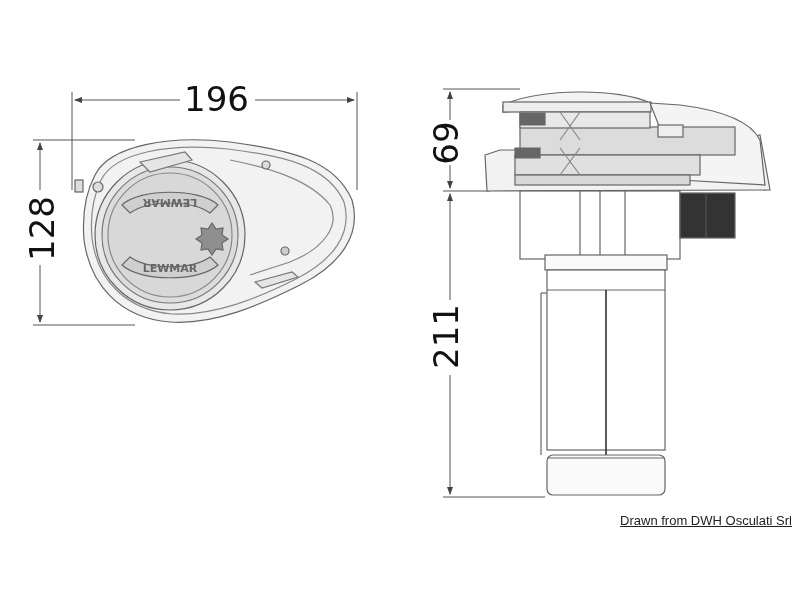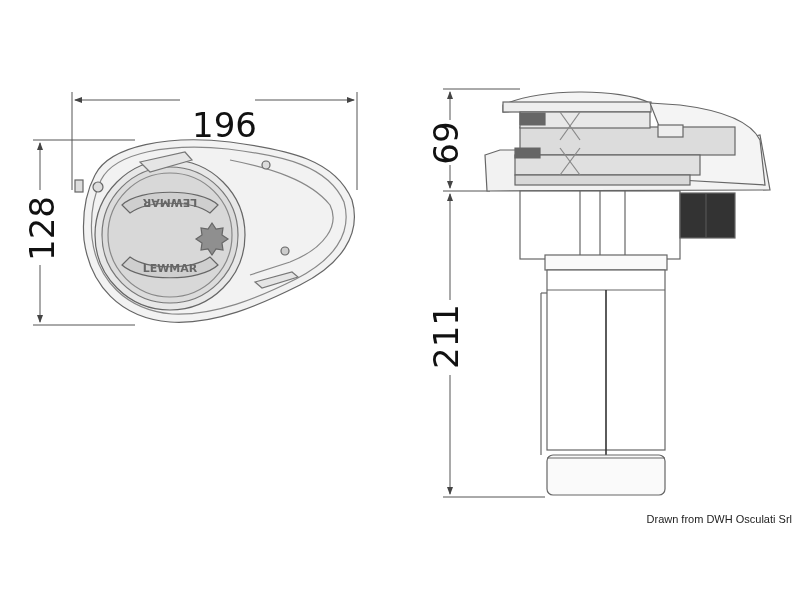--- a/index.html
+++ b/index.html
@@ -1,19 +1,19 @@
 <!DOCTYPE html>
 <html><head>
 <meta charset="utf-8">
 <style>
   html, body { margin:0; padding:0; background:#ffffff; }
   body { width:800px; height:600px; position:relative; overflow:hidden; font-family:"Liberation Sans", sans-serif; }
   svg { position:absolute; left:0; top:0; }
   .dim-label { position:absolute; font-family:"DejaVu Sans", sans-serif; font-size:34px; color:#111; line-height:1; }
-  .credit { position:absolute; right:8px; top:513px; font-size:11px; color:#222; font-family:"Liberation Sans", sans-serif; }
+  .credit { position:absolute; right:8px; top:513px; font-size:13px; color:#222; font-family:"Liberation Sans", sans-serif;text-decoration:underline; }
   .rot { transform-origin:center center; transform:rotate(-90deg); }
 </style>
 </head>
 <body>
 
 <svg width="800" height="600" viewBox="0 0 800 600" xmlns="http://www.w3.org/2000/svg">
   <defs>
     <marker id="arr" markerWidth="8" markerHeight="8" refX="7" refY="4" orient="auto">
       <path d="M0,1 L8,4 L0,7 z" fill="#444"></path>
     </marker>
@@ -103,18 +103,18 @@
     <line x1="606" y1="290" x2="606" y2="455" stroke="#333" stroke-width="1.6"></line>
     <line x1="541" y1="293" x2="547" y2="293"></line>
     <line x1="541" y1="293" x2="541" y2="455"></line>
     <rect x="547" y="455" width="118" height="40" rx="6" fill="#fafafa"></rect>
     <line x1="547" y1="458" x2="665" y2="458"></line>
   </g>
 
   <text x="0" y="0" font-size="1" fill="#fff"></text>
 </svg>
 
-<div class="dim-label" style="left:192px; top:82px;margin-top:26px;">196</div>
+<div class="dim-label" style="left:184px; top:82px;">196</div>
 <div class="dim-label rot" style="left:12px; top:214px; width:60px; text-align:center;">128</div>
 <div class="dim-label rot" style="left:424px; top:126px; width:44px; text-align:center;">69</div>
 <div class="dim-label rot" style="left:414px; top:320px; width:64px; text-align:center;">211</div>
 
 <div class="credit">Drawn from DWH Osculati Srl</div>
 
 </body></html>

